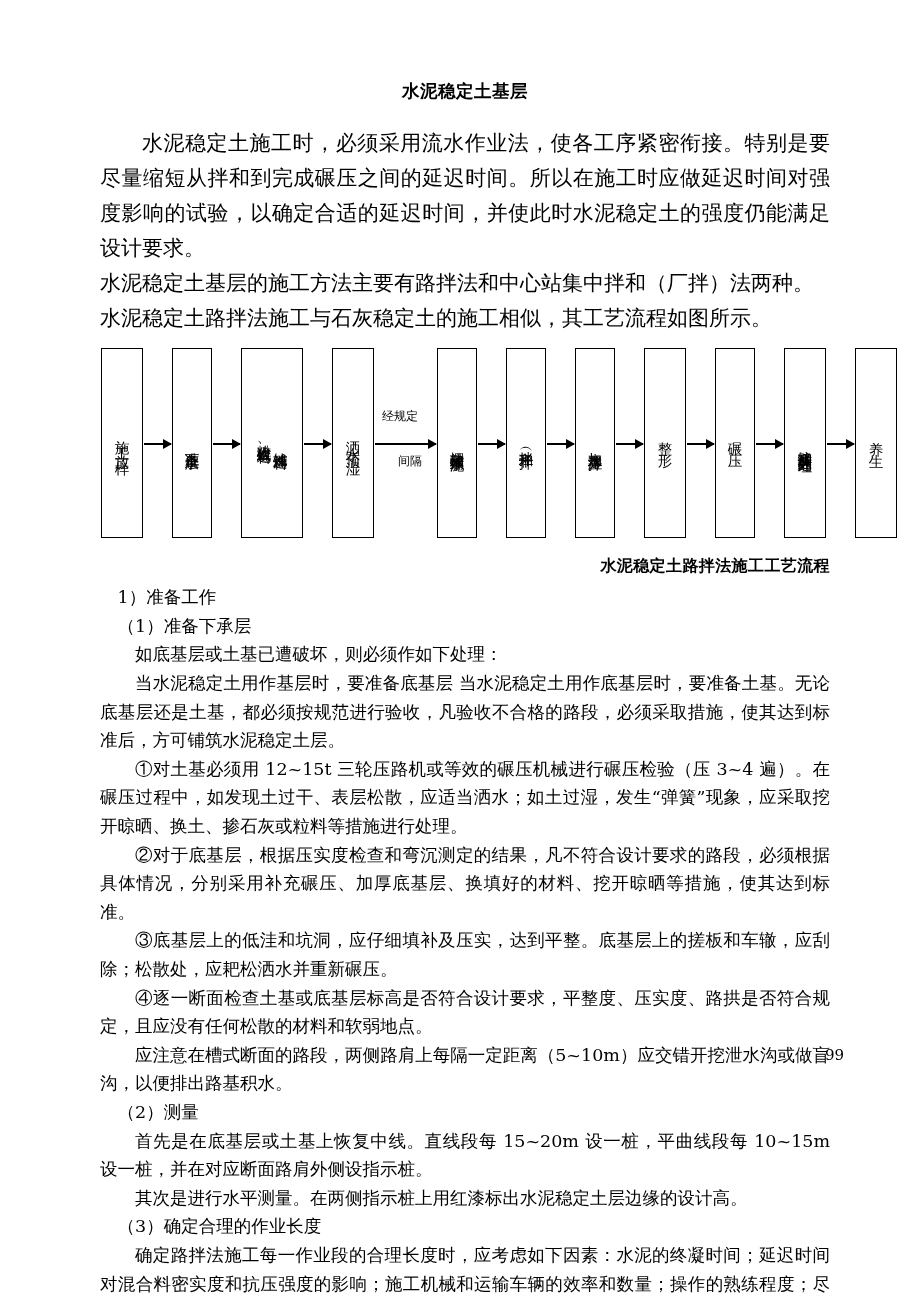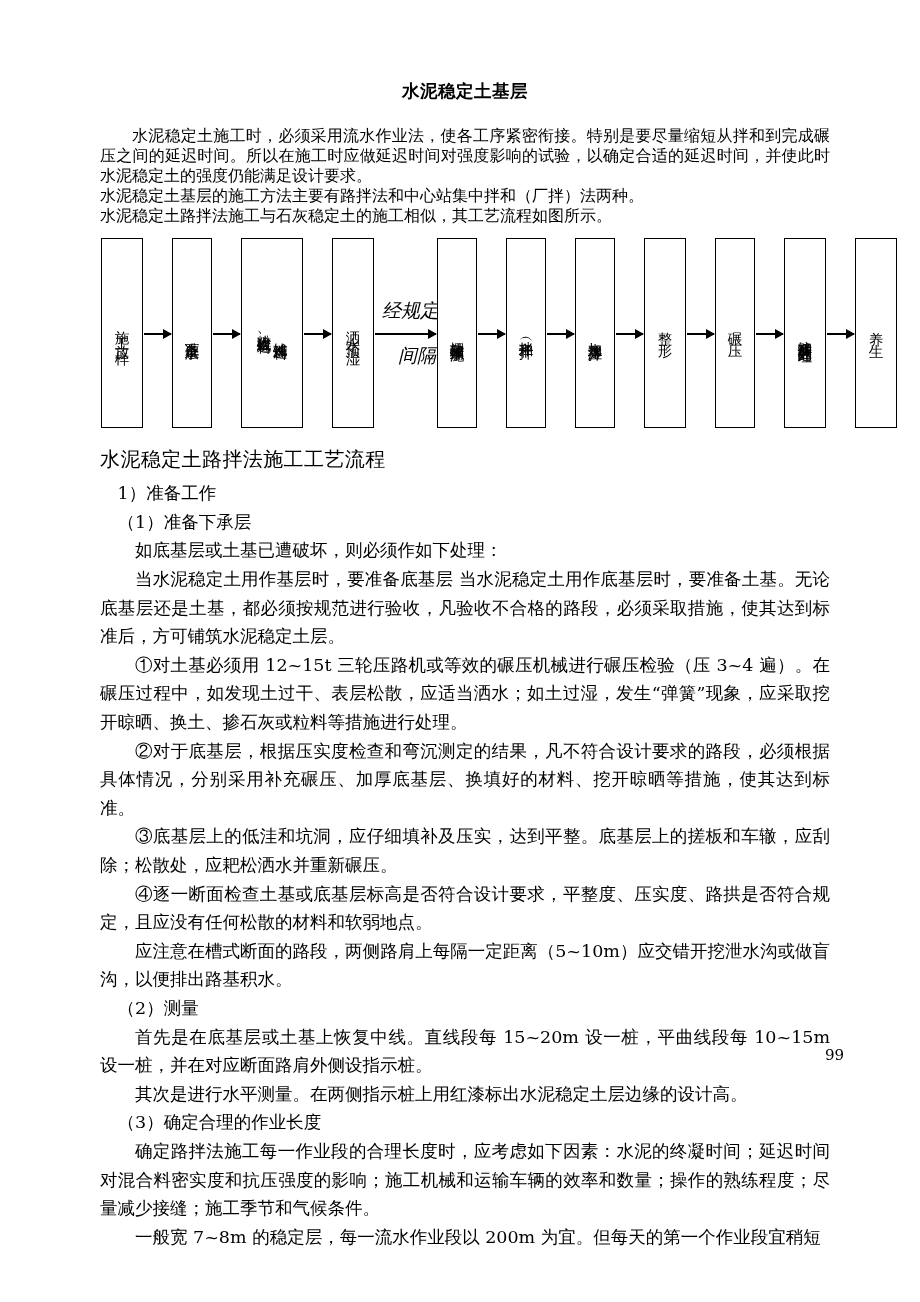--- a/index.html
+++ b/index.html
@@ -31,22 +31,22 @@
   .doc-title {
     text-align: center;
     font-size: 17.5px;
     line-height: 1.5;
     margin: 0;
     padding-top: 78px;
     letter-spacing: 0.5px;
   }
   .body-block {
     margin-top: 22px;
-    font-size: 16px;
-    line-height: 20px;
+    font-size: 21px;
+    line-height: 35px;
     text-align: justify;
     text-justify: inter-ideograph;
   }
   p.para {
     margin: 0;
     text-indent: 2em;
     text-align: justify;
     text-justify: inter-ideograph;
   }
   p.para.noindent {
@@ -102,30 +102,30 @@
     right: -1px;
     top: -4.2px;
     width: 0;
     height: 0;
     border-top: 5px solid transparent;
     border-bottom: 5px solid transparent;
     border-left: 9px solid #000;
   }
   .fc-gaplabel {
     position: absolute;
-    font-size: 19px;
+    font-size: 12px;
     line-height: 1.15;
     white-space: nowrap;
-    font-style: italic;
   }
   .fig-caption {
-    text-align: left;
-    font-size: 20px;
+    text-align: right;
+    font-size: 16px;
     margin: 2px 0 0 0;
     letter-spacing: 0.4px;
+    font-weight: bold;
   }
   .after-chart {
     margin-top: 6px;
     font-size: 17.5px;
     line-height: 28.6px;
   }
   .page-number {
     position: absolute;
     right: 76px;
     bottom: 28px;

